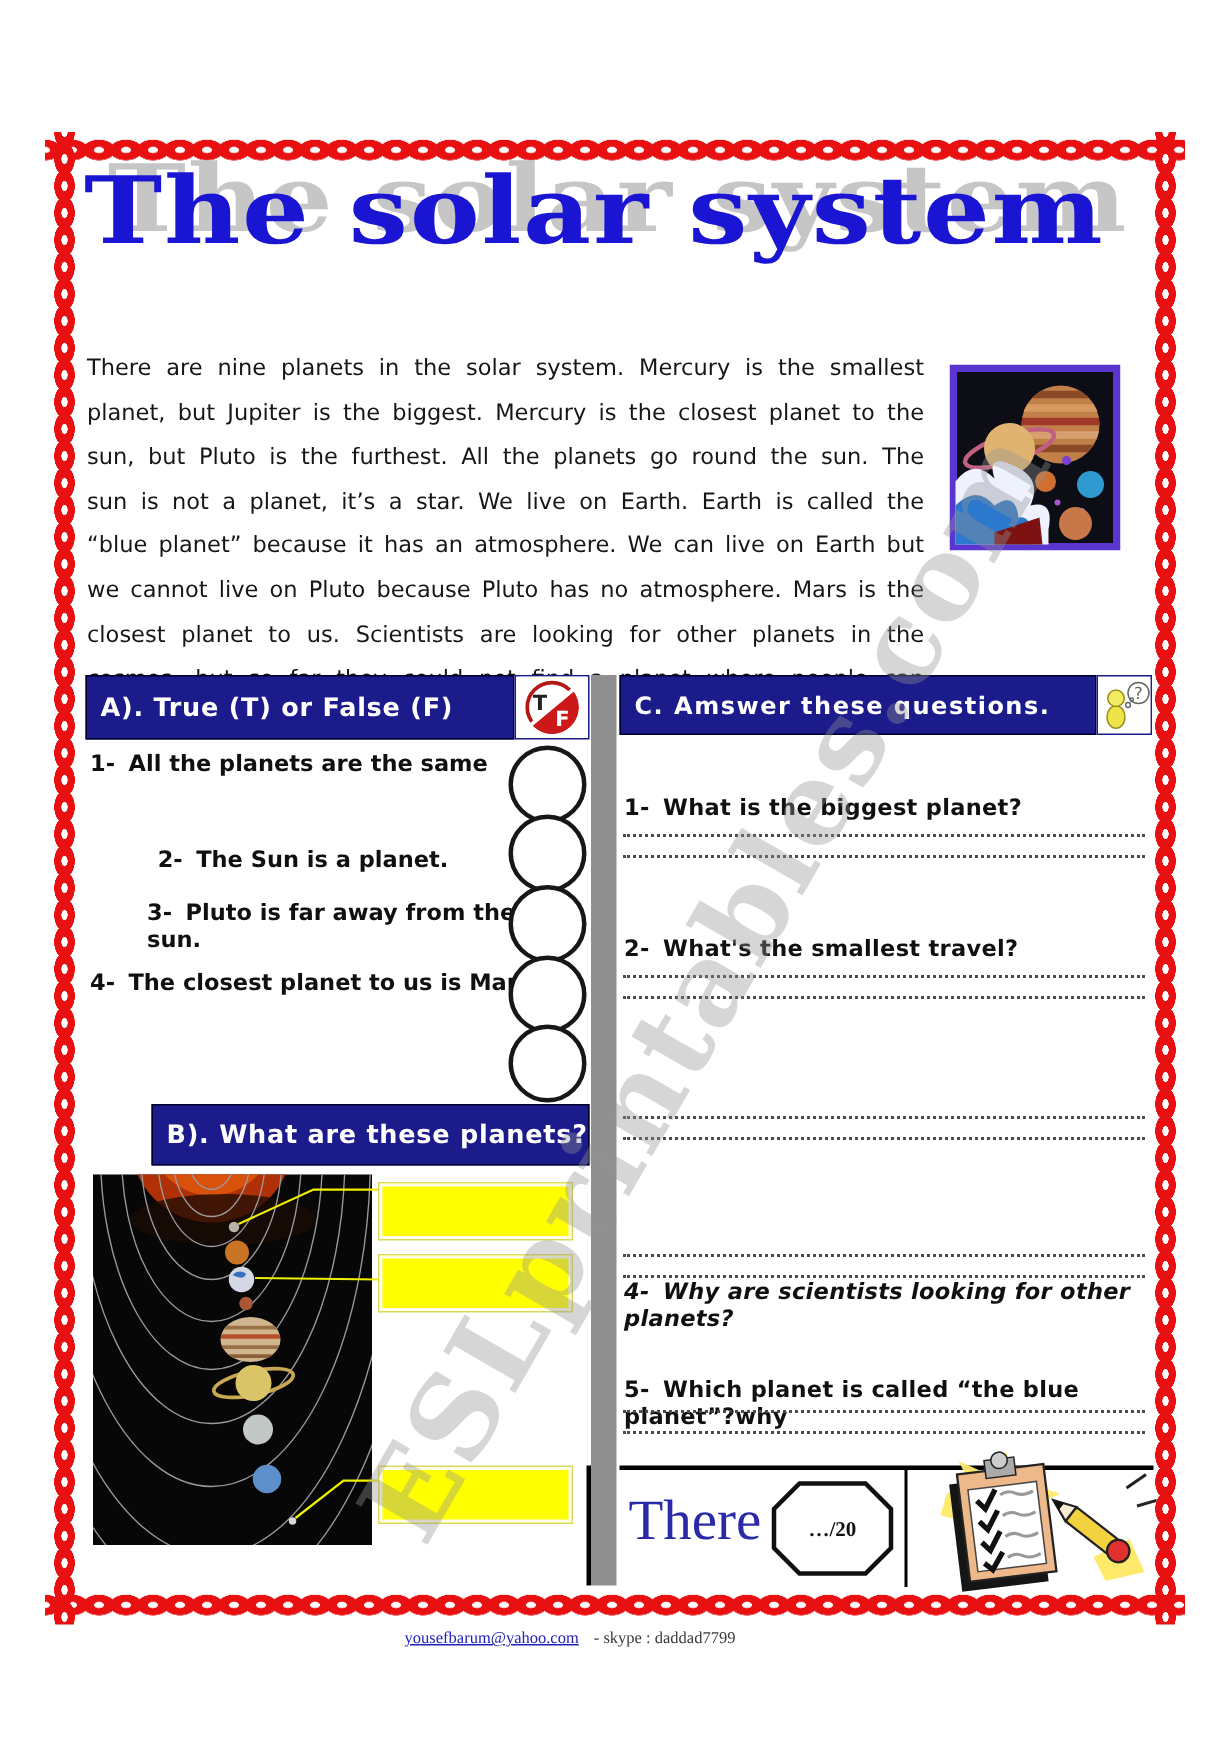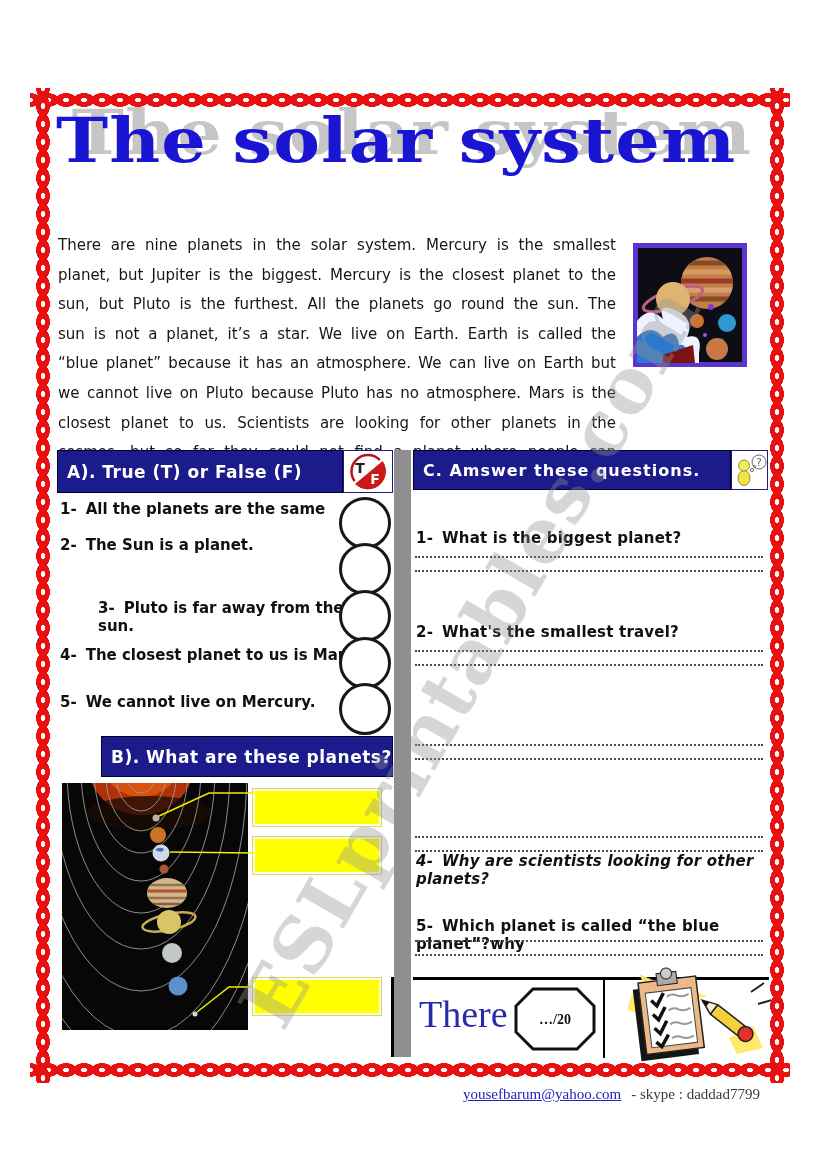--- a/index.html
+++ b/index.html
@@ -40,22 +40,22 @@
         box-shadow:0 0 0 1px #d8d860;box-sizing:border-box;}
 
   .cq{left:416px;width:352px;font-size:15px;font-weight:600;color:#101010;letter-spacing:.2px;margin-top:25px;}
   .aline{left:415px;width:348px;height:0;border-bottom:2px dotted #4a4a4a;}
 
   .scorebox{left:413px;top:977px;width:356px;height:80px;border-top:3px solid #000;box-sizing:border-box;}
   .score-edge{left:391px;top:977px;width:3px;height:80px;background:#000;}
   .score-label{left:6px;top:12px;font-family:"Liberation Serif",serif;font-size:38px;color:#2a2aa8;}
   .score-vdiv{left:190px;top:0;width:2px;height:78px;background:#000;}
 
-  .footer{left:0;top:1086px;width:760px;text-align:right;font-family:"Liberation Serif",serif;
-          font-size:15px;color:#3a3a3a;}
+  .footer{left:0;top:1086px;width:760px;text-align:center;font-family:"Liberation Serif",serif;
+          font-size:11px;color:#3a3a3a;}
   .footer a{color:#2222bb;text-decoration:underline;}
   .footer .sk{margin-left:10px;}
 
   .watermark{left:40px;top:612px;width:860px;text-align:center;
              font-family:"DejaVu Serif",serif;font-weight:bold;font-size:76px;letter-spacing:2px;
              color:rgba(148,148,148,0.38);transform:rotate(-60deg);z-index:60;pointer-events:none;}
 </style>
 </head>
 <body>
 
@@ -107,24 +107,23 @@
         <circle cx="23" cy="20.5" r="16.5" fill="#fff" stroke="#b51616" stroke-width="2.5"></circle>
         <path d="M9.5,32 A16.5,16.5 0 0 0 36.5,9 Z" fill="#cc1818"></path>
         <line x1="8" y1="33" x2="38" y2="8" stroke="#fff" stroke-width="2.5"></line>
         <text x="15" y="22" font-size="14" font-weight="bold" fill="#202020" text-anchor="middle" font-family="DejaVu Sans,sans-serif">T</text>
         <text x="30" y="33" font-size="14" font-weight="bold" fill="#fff" text-anchor="middle" font-family="DejaVu Sans,sans-serif">F</text>
       </svg>
     </div>
   </div>
 
   <div class="abs qa" style="top:500px;"><span class="qn">1-</span><span>All the planets are the same</span></div>
-  <div class="abs qa" style="top:536px;"><span class="qn">2-</span><span>The Sun is a planet.</span></div>
+  <div class="abs qa" style="top:564px;text-align:center;"><span class="qn">2-</span><span>The Sun is a planet.</span></div>
   <div class="abs qa" style="top:599px;margin-left:38px;"><span class="qn">3-</span><span>Pluto is far away from the sun.</span></div>
   <div class="abs qa" style="top:646px;width:300px;"><span class="qn">4-</span><span>The closest planet to us is Mars</span></div>
-  <div class="abs qa" style="top:693px;"><span class="qn">5-</span><span>We cannot live on Mercury.</span></div>
 
   <div class="abs circle" style="top:497px;"></div>
   <div class="abs circle" style="top:543px;"></div>
   <div class="abs circle" style="top:590px;"></div>
   <div class="abs circle" style="top:637px;"></div>
   <div class="abs circle" style="top:683px;"></div>
 
   <div class="abs graybar"></div>
   <div class="abs score-edge"></div>
 

